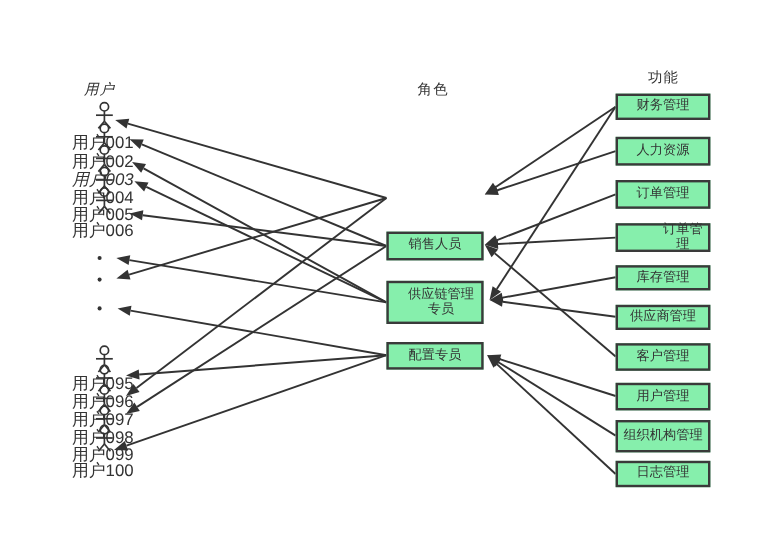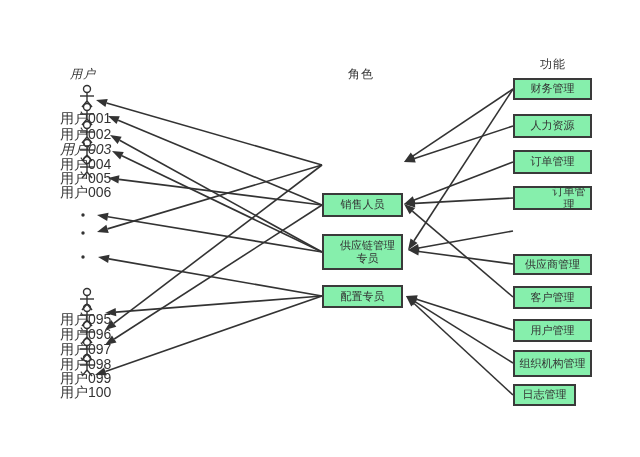--- a/index.html
+++ b/index.html
@@ -148,25 +148,26 @@
   <div class="col-header" style="left:540px; top:56px;">功能</div>
 
   <div class="node-box" style="left:322px; top:193px; width:81px; height:24px;">销售人员</div>
   <div class="node-box" style="left:322px; top:234px; width:81px; height:36px;padding-left:13px;">供应链管理专员</div>
   <div class="node-box" style="left:322px; top:285px; width:81px; height:23px;">配置专员</div>
 
   <div class="node-box" style="left:513px; top:78px;  width:79px; height:22px;">财务管理</div>
   <div class="node-box" style="left:513px; top:114px; width:79px; height:24px;">人力资源</div>
   <div class="node-box" style="left:513px; top:150px; width:79px; height:24px;">订单管理</div>
   <div class="node-box" style="left:513px; top:186px; width:79px; height:24px;padding-left:36px;">订单管理</div>
+  <div class="node-box" style="left:513px; top:221px; width:79px; height:21px;">库存管理</div>
   <div class="node-box" style="left:513px; top:254px; width:79px; height:21px;">供应商管理</div>
   <div class="node-box" style="left:513px; top:286px; width:79px; height:23px;">客户管理</div>
   <div class="node-box" style="left:513px; top:319px; width:79px; height:23px;">用户管理</div>
   <div class="node-box" style="left:513px; top:350px; width:79px; height:27px;text-align:center;">组织机构管理</div>
-  <div class="node-box" style="left:513px; top:384px; width:63px; height:22px;">日志管理</div>
+  <div class="node-box" style="left:513px; top:384px; width:79px; height:22px;">日志管理</div>
 
   <div class="user-label" style="left:60px; top:110px;">用户001</div>
   <div class="user-label" style="left:60px; top:126px;">用户002</div>
   <div class="user-label" style="left:60px; top:141px;font-style:italic;">用户003</div>
   <div class="user-label" style="left:60px; top:156px;">用户004</div>
   <div class="user-label" style="left:60px; top:170px;">用户005</div>
   <div class="user-label" style="left:60px; top:184px;">用户006</div>
 
   <div class="user-label" style="left:60px; top:311px;">用户095</div>
   <div class="user-label" style="left:60px; top:326px;">用户096</div>

